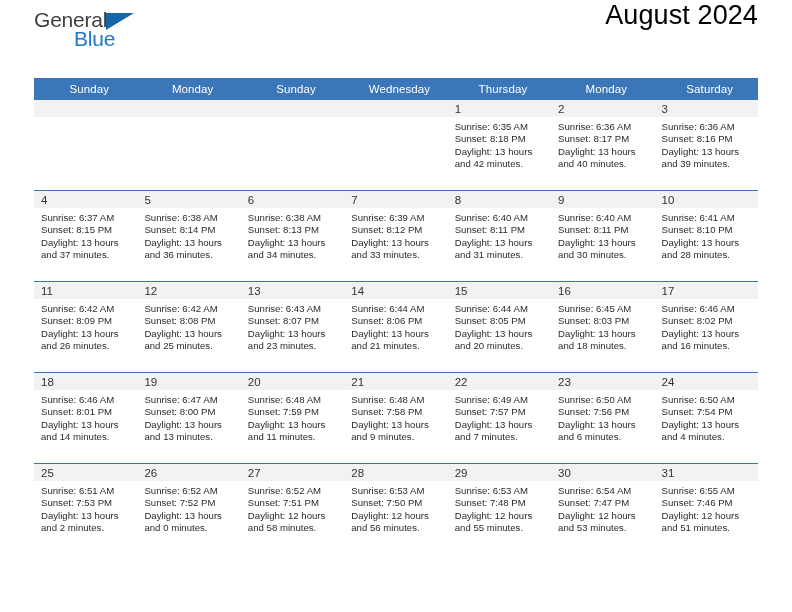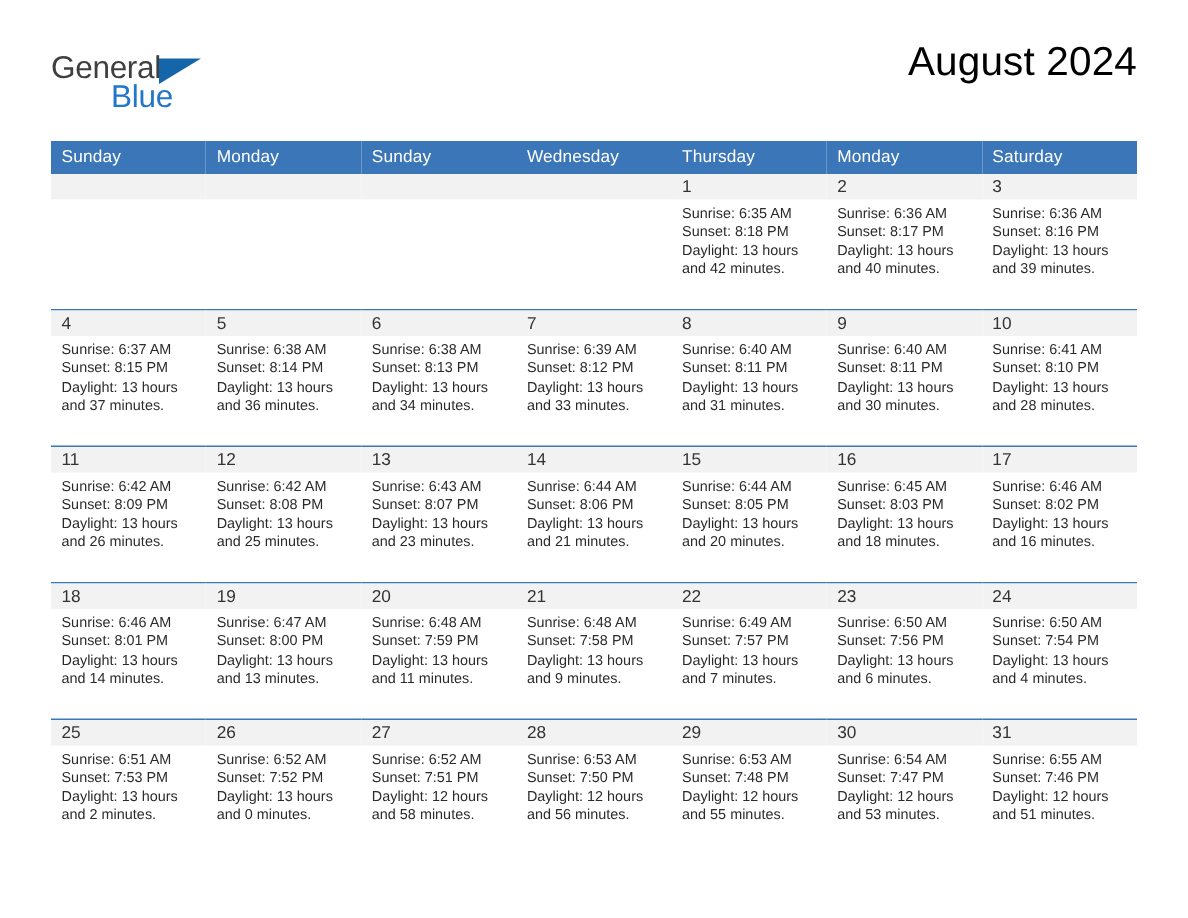--- a/index.html
+++ b/index.html
@@ -18,22 +18,21 @@
     width: 792px;
     height: 612px;
     padding: 0 34px;
   }
 
   
   .header {
     display: flex;
     align-items: flex-start;
     justify-content: space-between;
-    padding-top: 26px;
-    height: 94px;
+    height: 78px;
   }
 
   .logo {
     position: relative;
     width: 120px;
     height: 50px;
     line-height: 1;
     user-select: none;
   }
   .logo-general {
@@ -84,21 +83,21 @@
   .calendar {
     width: 724px;
     border-collapse: collapse;
     table-layout: fixed;
   }
   .calendar th {
     background: #3b76b8;
     color: #ffffff;
     font-size: 11.5px;
     font-weight: normal;
-    text-align: left;
+    text-align: center;
     padding: 5px 0 5px 7px;
     height: 21px;
     letter-spacing: 0.1px;
   }
   .calendar td {
     width: 103.42px;
     height: 90px;
     vertical-align: top;
     padding: 0;
     background: #ffffff;

